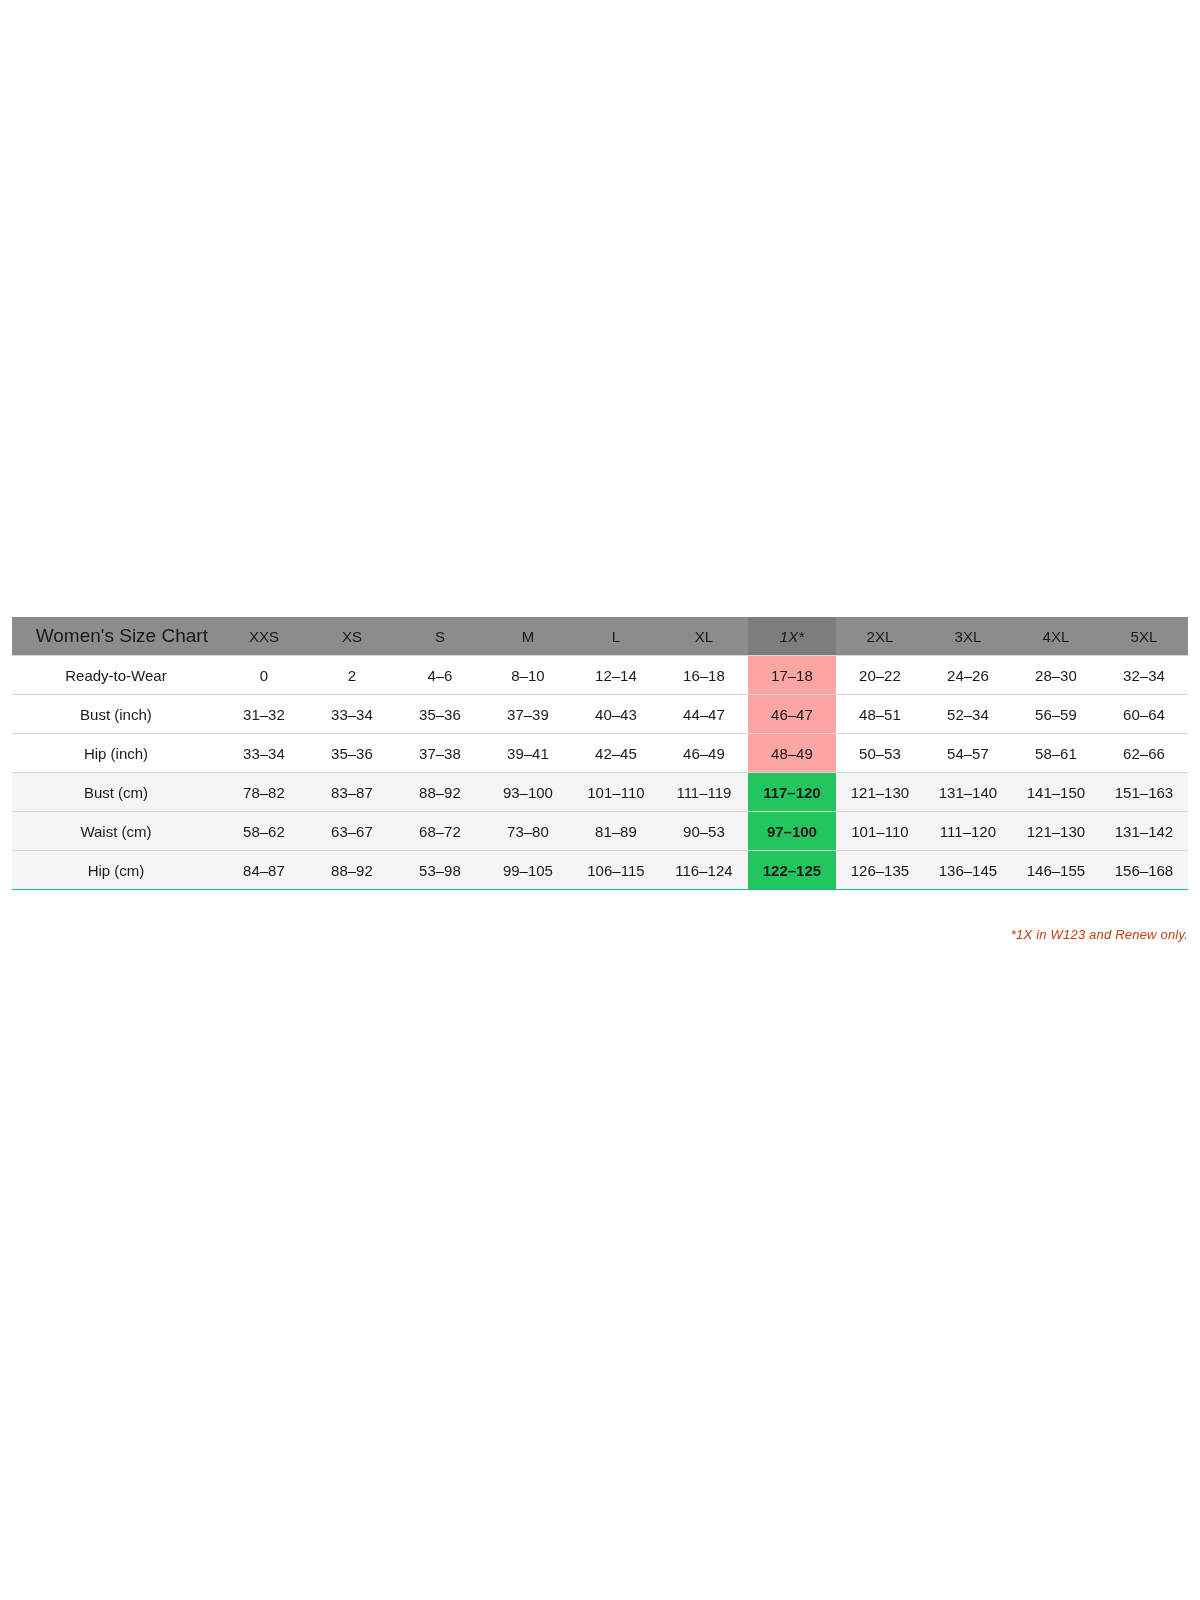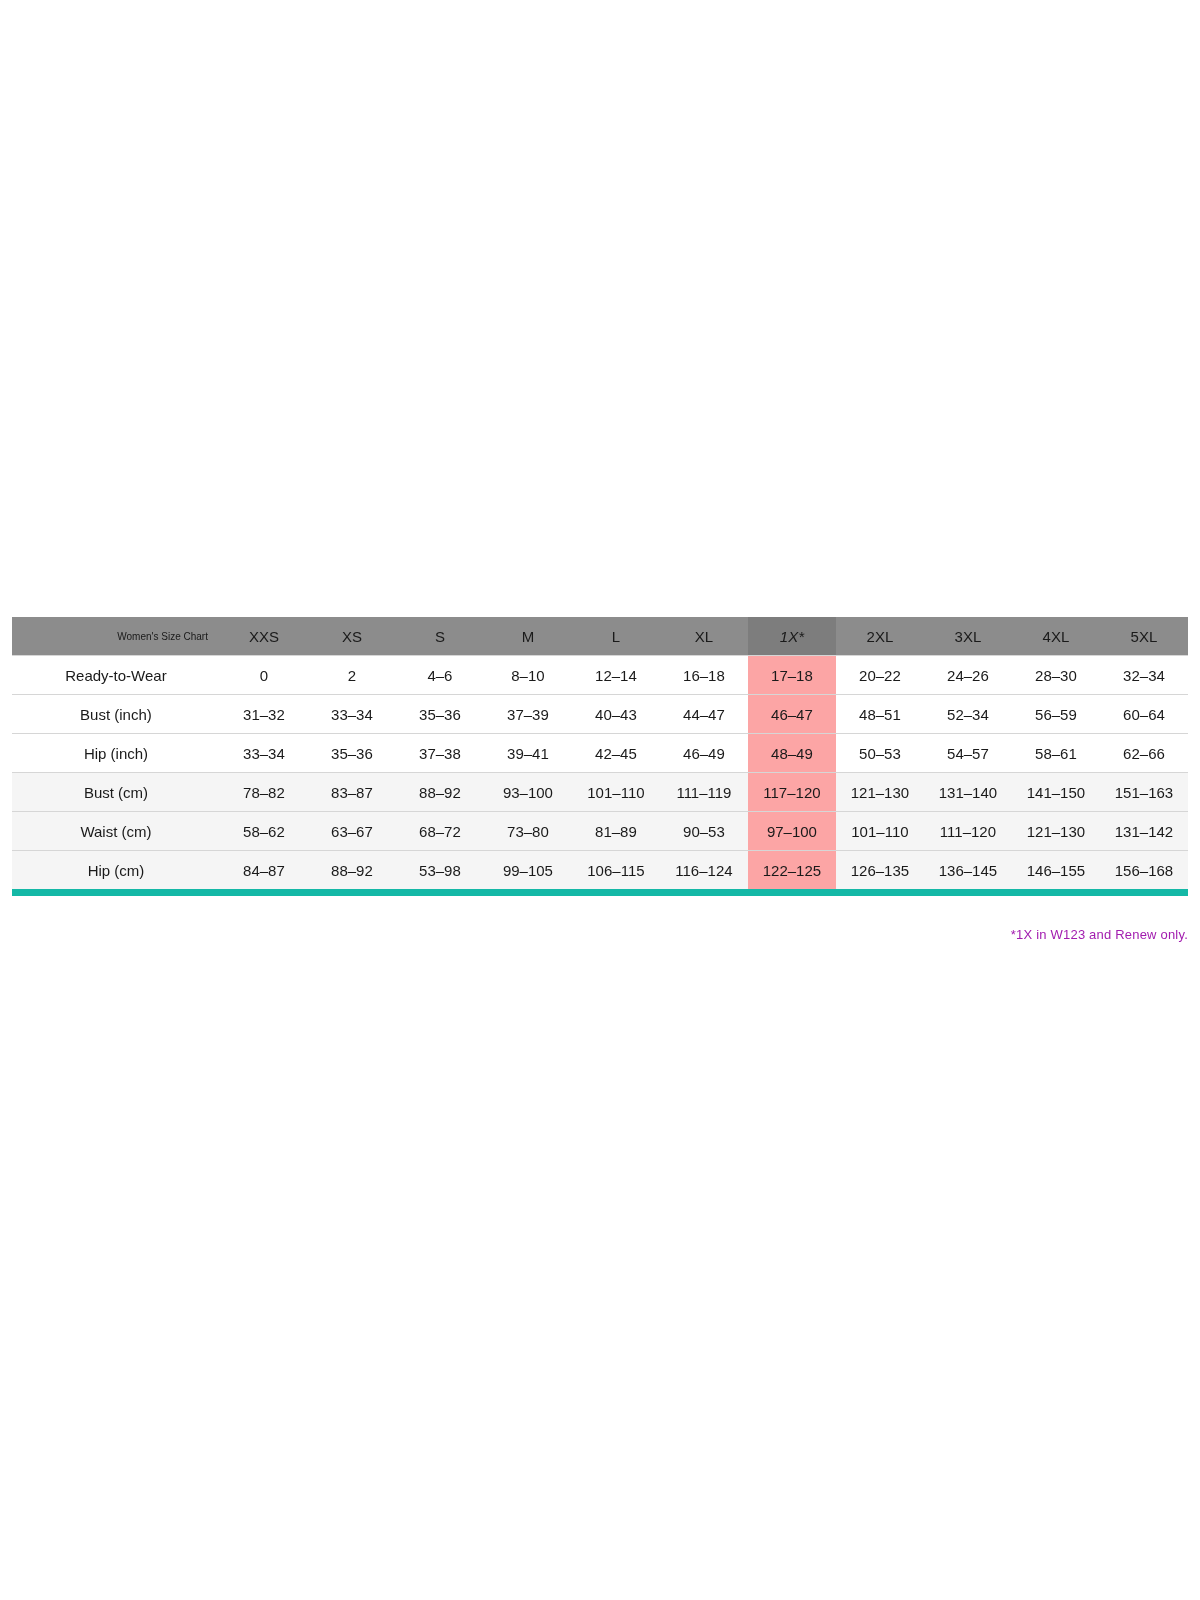--- a/index.html
+++ b/index.html
@@ -47,21 +47,21 @@
     background: #8c8c8c;
     color: #ffffff;
     font-weight: bold;
     font-size: 15px;
     border-bottom: none;
     height: 37px;
   }
   thead th.rowlabel {
     text-align: right;
     padding-right: 12px;
-    font-size: 10px;
+    font-size: 19px;
   }
   thead th.col-1x {
     background: #7d7d7d;
     font-style: italic;
   }
   
   td.rowlabel, th.rowlabel-body {
     text-align: right;
     padding-right: 12px;
     font-weight: bold;
@@ -69,33 +69,35 @@
     color: #111111;
   }
   tbody tr.shade td,
   tbody tr.shade th {
     background: #f5f5f5;
   }
   tbody td.col-1x {
     background: #fca5a5;
   }
   tbody tr.shade td.col-1x {
-    background: #fca5a5;
+    background: #22c55e;
+    font-weight: bold;
   }
   tbody tr:last-child td,
   tbody tr:last-child th {
-    border-bottom: 7px solid #14b8a6;
+    border-bottom: 1px solid #14b8a6;
   }
   .footnote {
     position: absolute;
     right: 12px;
     top: 927px;
     font-size: 13px;
-    color: #a21caf;
+    color: #c2410c;
     letter-spacing: 0.2px;
+    font-style: italic;
   }
   col.c-label { width: 198px; }
   col.c-size { width: 83.8px; }
 </style>
 </head>
 <body>
 
 <div class="page">
 
   <div class="chart-wrap">

